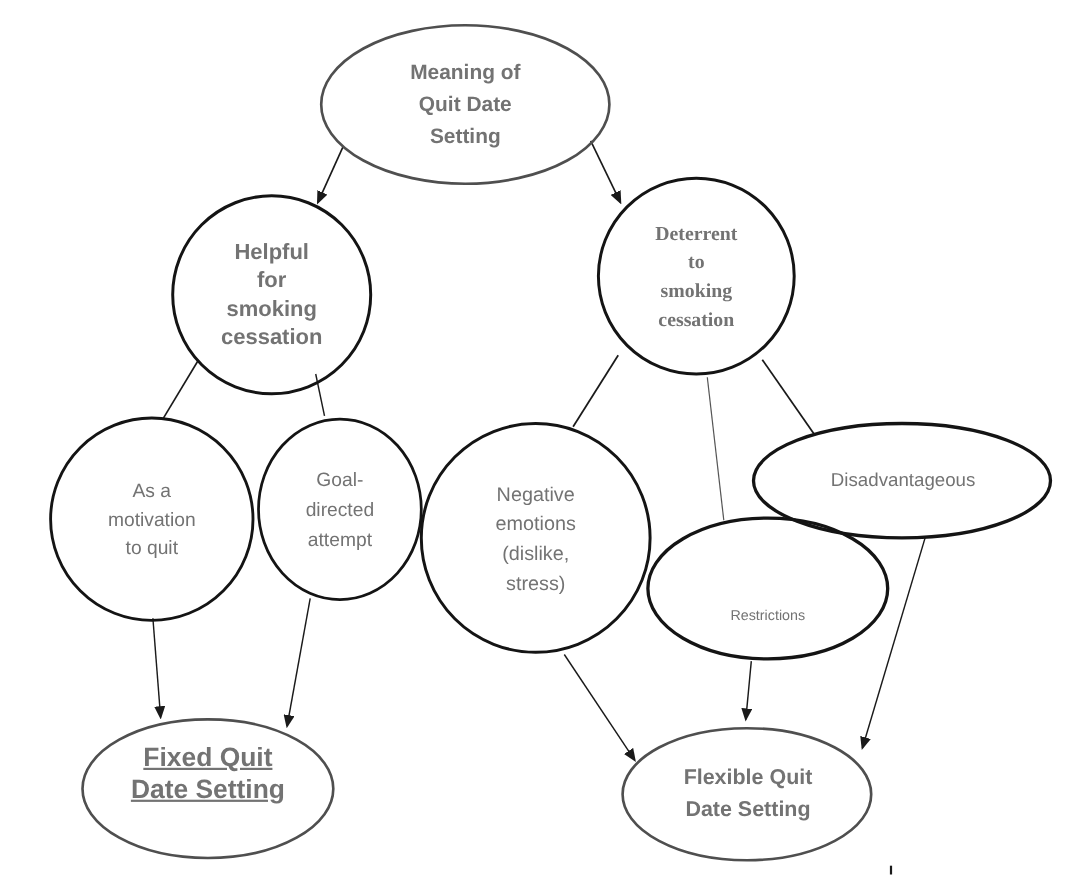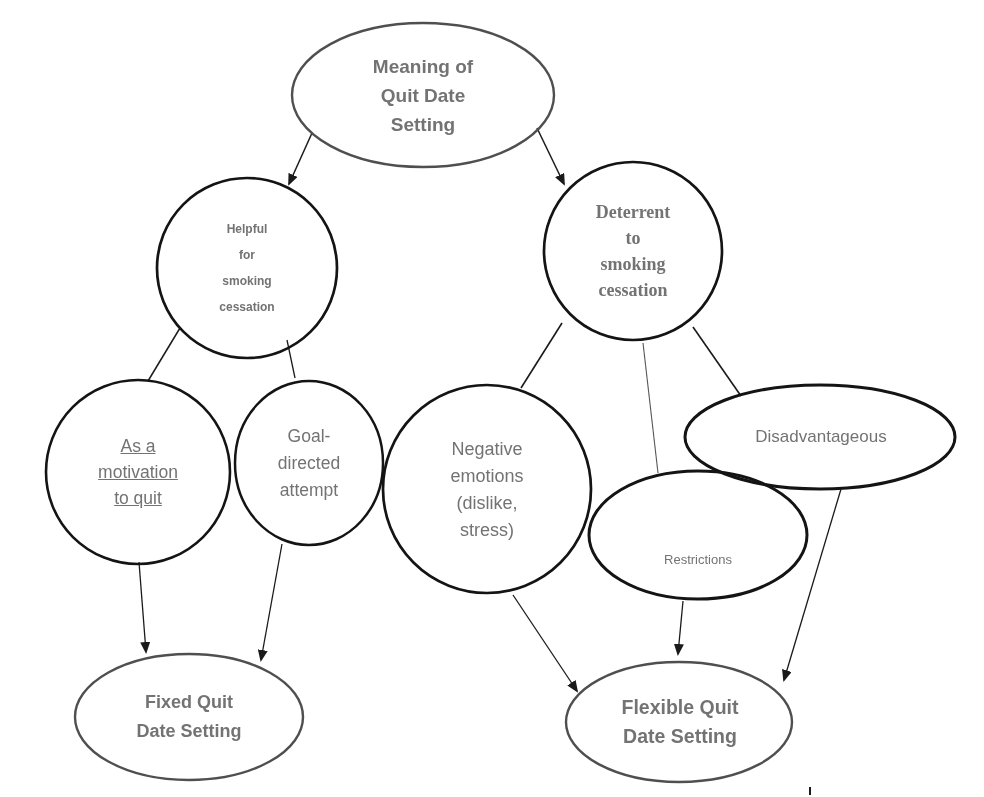--- a/index.html
+++ b/index.html
@@ -17,28 +17,28 @@
     display: flex;
     align-items: center;
     justify-content: center;
     text-align: center;
     white-space: pre-line;
     color: #737373;
     pointer-events: none;
   }
   .lbl-bold   { font-weight: bold; }
   .lbl-meaning        { left: 313px; top:  40px; width: 220px; height: 110px; font-size: 19px; line-height: 29px; }
-  .lbl-helpful        { left: 167px; top: 208px; width: 160px; height: 120px; font-size: 12px; line-height: 26px; }
+  .lbl-helpful        { left: 167px; top: 208px; width: 160px; height: 120px; font-size: 20px; line-height: 26px; }
   .lbl-deterrent      { left: 553px; top: 191px; width: 160px; height: 120px; font-size: 18px; line-height: 26px; font-family: Liberation Serif, serif; }
-  .lbl-motivation     { left:  58px; top: 427px; width: 160px; height:  90px; font-size: 17.5px; line-height: 26px; text-decoration: underline; }
+  .lbl-motivation     { left:  58px; top: 427px; width: 160px; height:  90px; font-size: 17.5px; line-height: 26px; }
   .lbl-goal           { left: 239px; top: 418px; width: 140px; height:  90px; font-size: 17.5px; line-height: 27px; }
   .lbl-negative       { left: 407px; top: 434px; width: 160px; height: 112px; font-size: 18px; line-height: 27px; }
   .lbl-restrictions   { left: 608px; top: 544px; width: 180px; height:  30px; font-size: 13px; }
   .lbl-disadvantageous{ left: 710px; top: 422px; width: 222px; height:  30px; font-size: 17px; }
-  .lbl-fixed          { left:  94px; top: 682px; width: 190px; height:  70px; font-size: 18px; line-height: 29px; }
+  .lbl-fixed          { left:  94px; top: 668px; width: 190px; height:  70px; font-size: 24px; line-height: 29px; text-decoration: underline; }
   .lbl-flexible       { left: 579px; top: 687px; width: 202px; height:  70px; font-size: 19.5px; line-height: 29px; }
 </style>
 </head>
 <body>
 
 <div id="stage">
 
   <svg id="shapes" width="984" height="797" viewBox="0 0 984 797">
     <defs>
       <marker id="arrowhead" viewBox="0 0 12 10" refX="10" refY="5" markerWidth="12" markerHeight="10" markerUnits="userSpaceOnUse" orient="auto">

